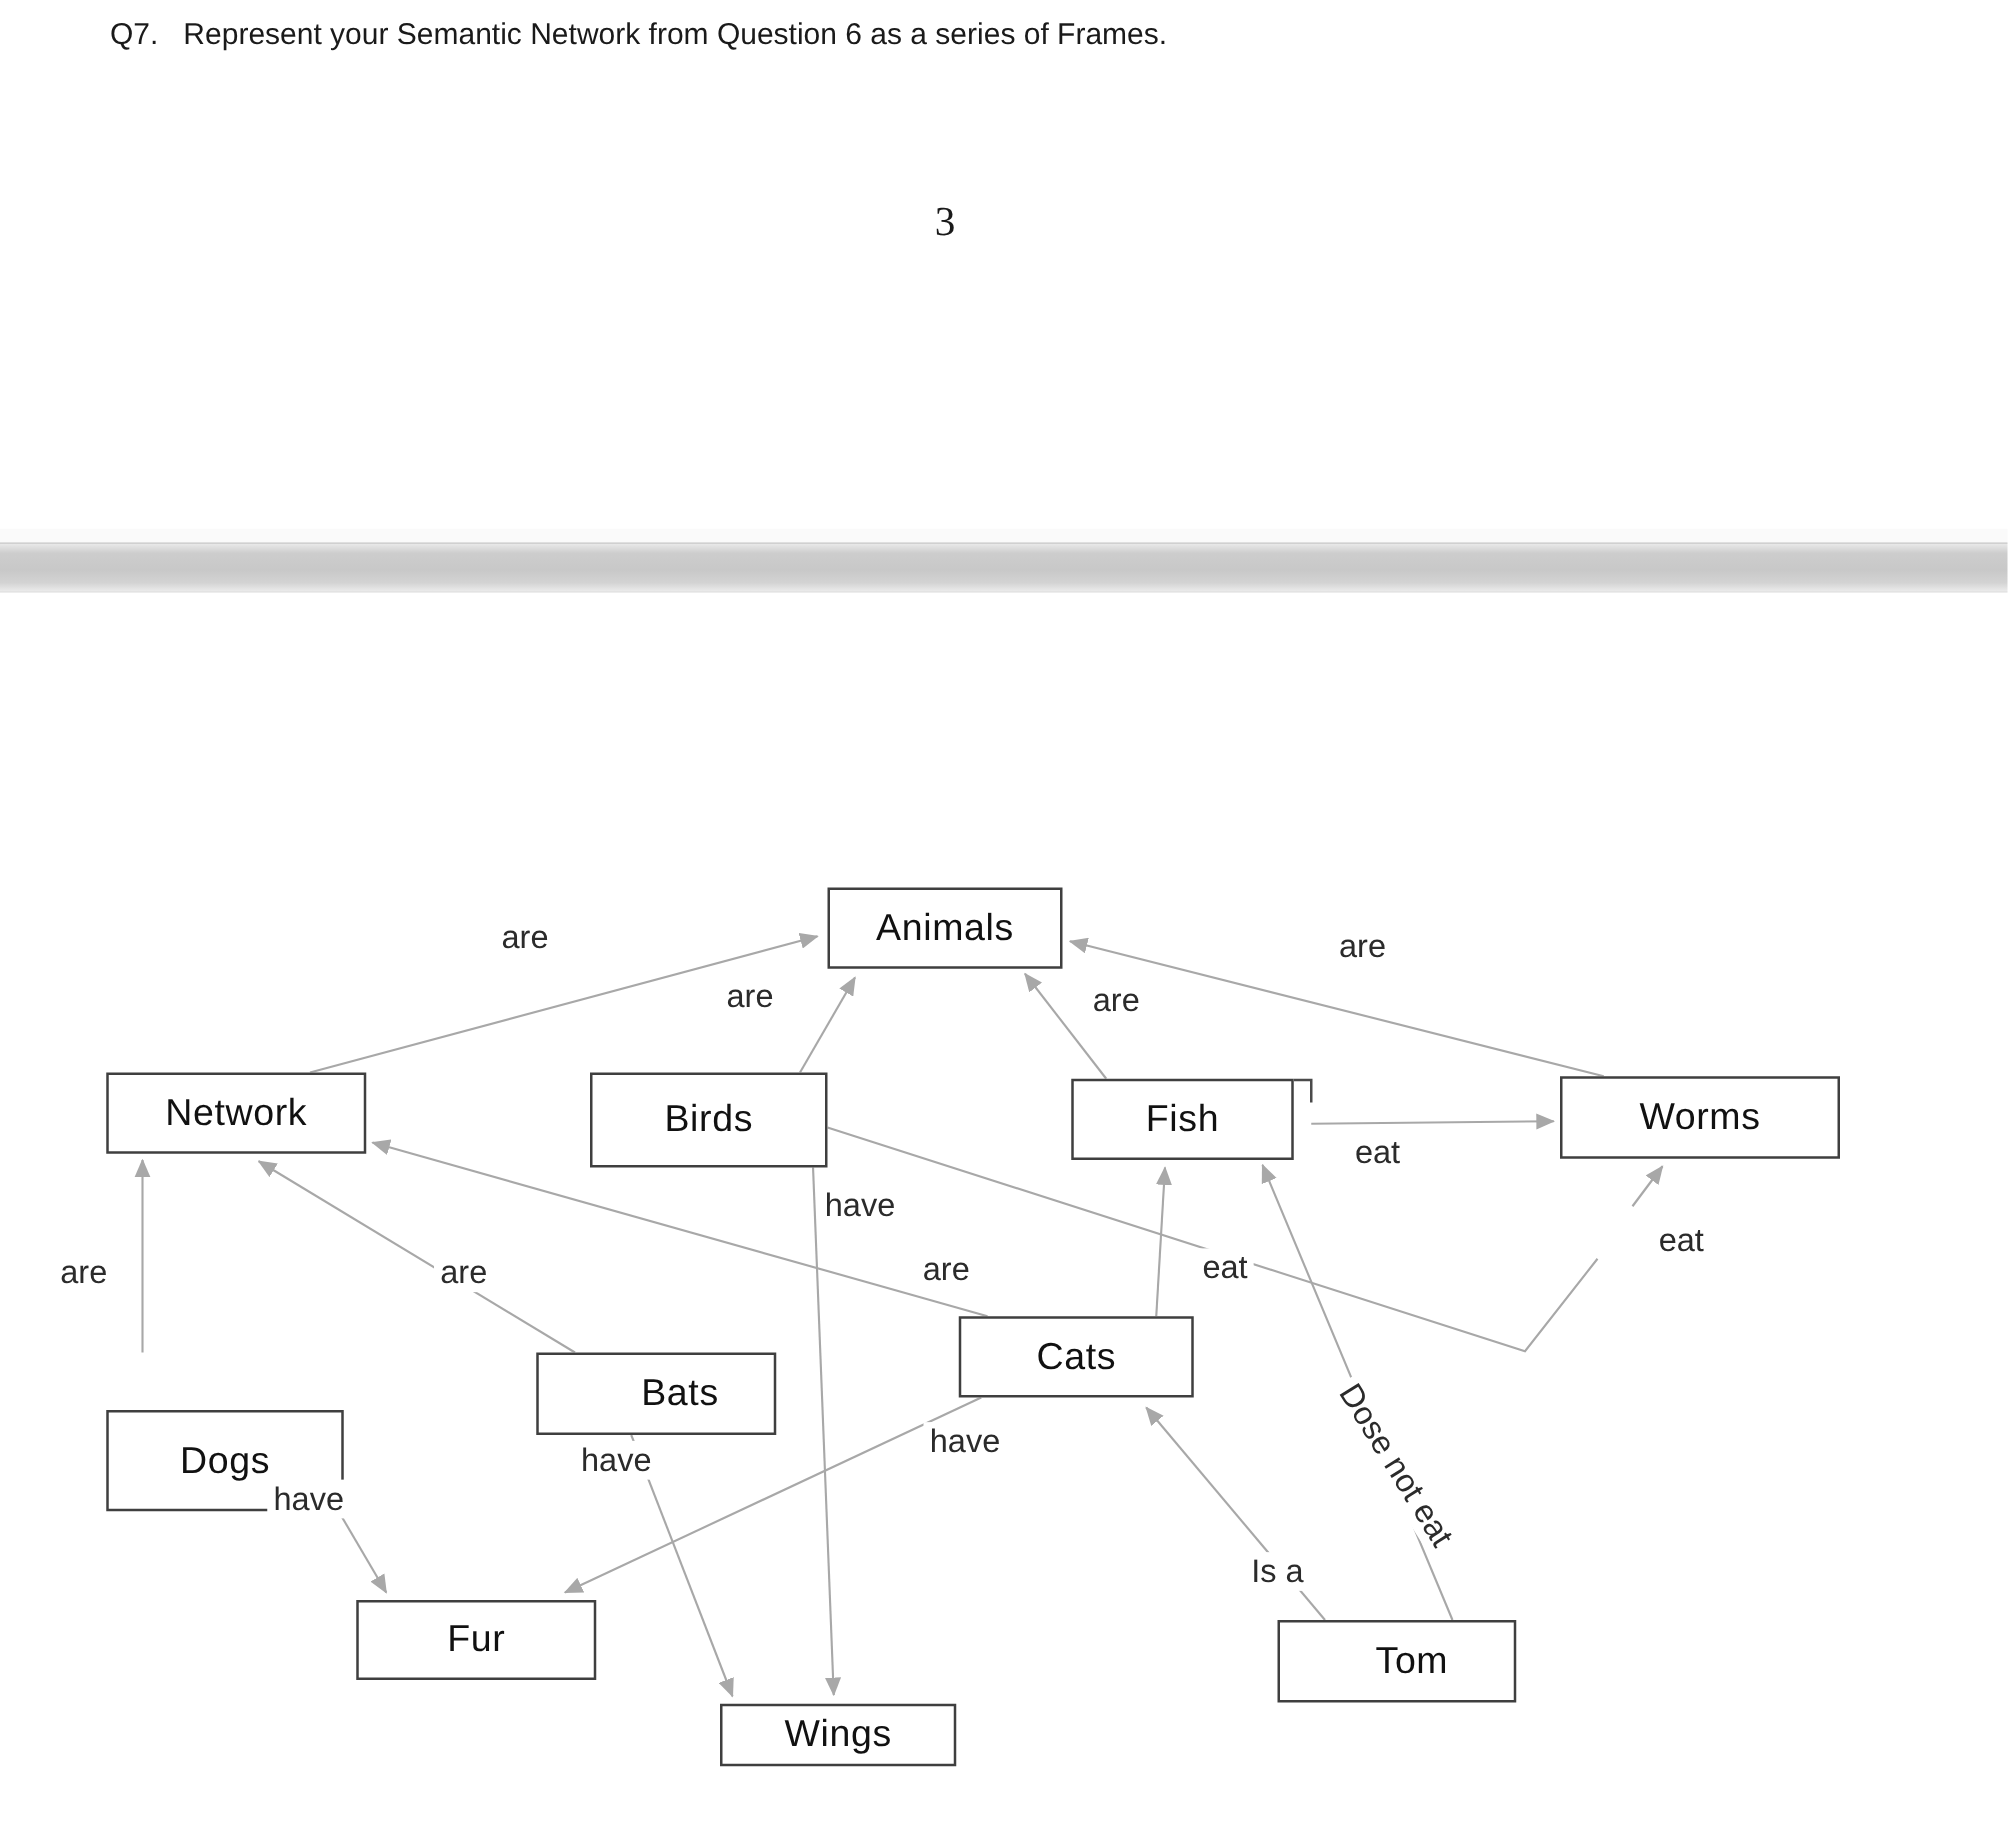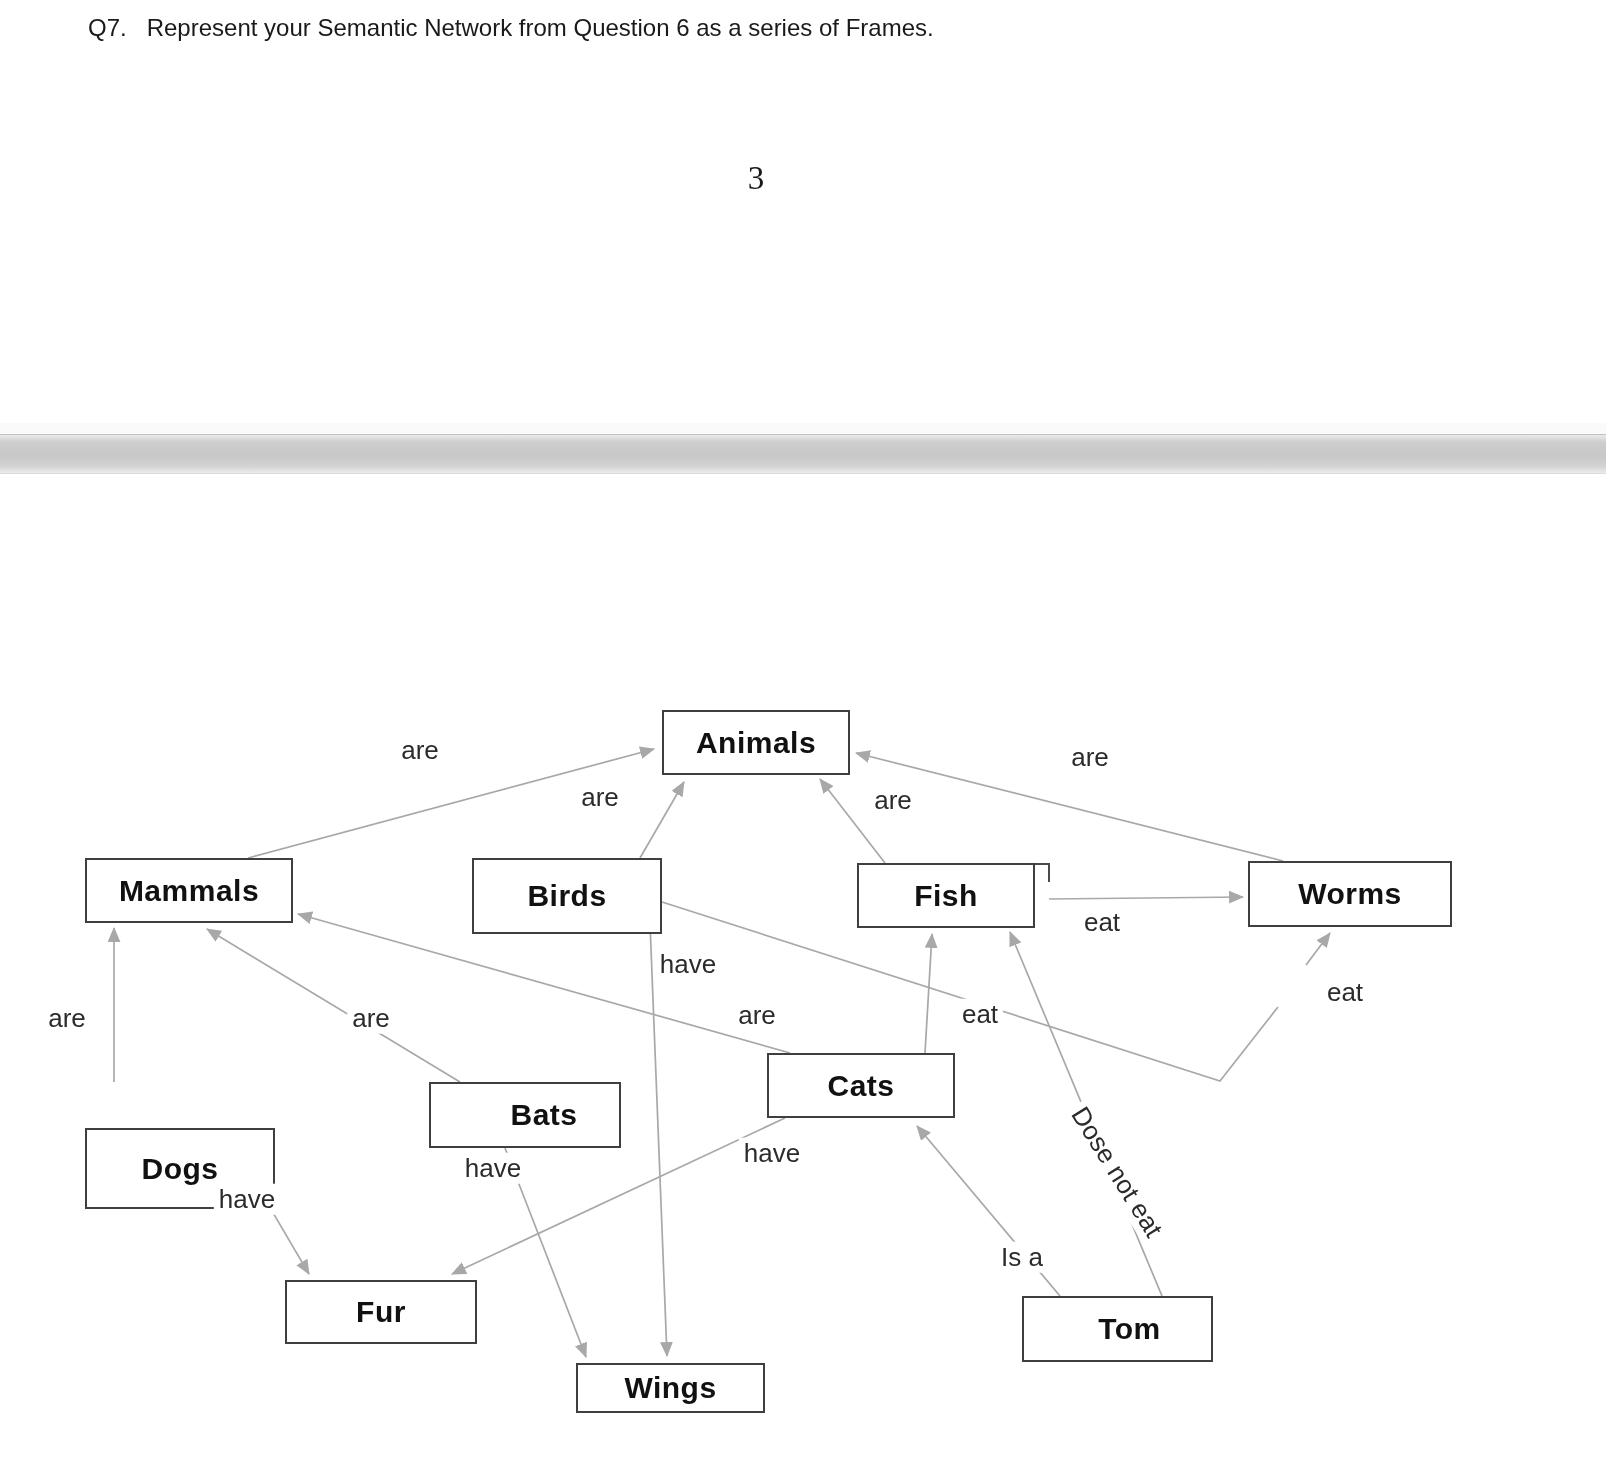--- a/index.html
+++ b/index.html
@@ -25,21 +25,21 @@
     background:linear-gradient(180deg,#e9e9e9 0%,#cdcdcd 20%,#c8c8c8 55%,#d3d3d3 82%,#ebebeb 100%);
     border-top:1px solid #c2c2c2;border-bottom:1px solid #dcdcdc;
   }
   .diagram{position:absolute;left:0;top:0;width:1606px;height:1469px;}
   .diagram svg{position:absolute;left:0;top:0;}
   .edge-line{fill:none;stroke:#a8a8a8;stroke-width:1.7px;}
   .notch-line{fill:none;stroke:#4a4a4a;stroke-width:2px;}
   .node{
     position:absolute;display:flex;align-items:center;justify-content:center;
     background:#ffffff;border:2px solid #3f3f3f;box-sizing:border-box;
-    font-weight:700;font-size:30px;color:#111111;letter-spacing:0.5px;
+    font-weight:400;font-size:30px;color:#111111;letter-spacing:0.5px;
   }
   .edge-label{
     position:absolute;transform:translate(-50%,-50%);
     background:#ffffff;padding:1px 5px;
     font-size:26px;color:#2b2b2b;white-space:nowrap;line-height:1.1;
   }
   .edge-label.rotated{transform:translate(-50%,-50%) rotate(58deg);}
 </style>
 </head>
 <body>
@@ -72,24 +72,24 @@
       <polyline points="650,923 667,1356" class="edge-line" marker-end="url(#arrow)"></polyline>
       <polyline points="505,1148 586,1357" class="edge-line" marker-end="url(#arrow)"></polyline>
       <polyline points="235,1148 309,1274" class="edge-line" marker-end="url(#arrow)"></polyline>
       <polyline points="785,1118 452,1274" class="edge-line" marker-end="url(#arrow)"></polyline>
       <polyline points="662,902 1220,1081 1278,1007" class="edge-line"></polyline>
       <polyline points="1306,965 1330,933" class="edge-line" marker-end="url(#arrow)"></polyline>
       <polyline points="1035,864 1049,864 1049,882" class="notch-line"></polyline>
     </svg>
   <div id="node-layer">
       <div class="node" style="left: 662px; top: 710px; width: 188px; height: 65px;">Animals</div>
-      <div class="node" style="left: 85px; top: 858px; width: 208px; height: 65px;">Mammals</div>
+      <div class="node" style="left: 85px; top: 858px; width: 208px; height: 65px;">Network</div>
       <div class="node" style="left: 472px; top: 858px; width: 190px; height: 76px;">Birds</div>
       <div class="node" style="left: 857px; top: 863px; width: 178px; height: 65px; text-align: right;">Fish</div>
-      <div class="node" style="left: 1248px; top: 861px; width: 204px; height: 66px;">Worms</div>
+      <div class="node" style="left: 1248px; top: 861px; width: 224px; height: 66px;">Worms</div>
       <div class="node" style="left: 85px; top: 1128px; width: 190px; height: 81px;">Dogs</div>
       <div class="node" style="left: 429px; top: 1082px; width: 192px; height: 66px; padding-left: 38px;">Bats</div>
       <div class="node" style="left: 767px; top: 1053px; width: 188px; height: 65px;">Cats</div>
       <div class="node" style="left: 285px; top: 1280px; width: 192px; height: 64px;">Fur</div>
       <div class="node" style="left: 1022px; top: 1296px; width: 191px; height: 66px; padding-left: 24px;">Tom</div>
       <div class="node" style="left: 576px; top: 1363px; width: 189px; height: 50px;">Wings</div>
       <div class="edge-label" style="left: 420px; top: 750px;">are</div>
       <div class="edge-label" style="left: 600px; top: 797px;">are</div>
       <div class="edge-label" style="left: 893px; top: 800px;">are</div>
       <div class="edge-label" style="left: 1090px; top: 757px;">are</div>

